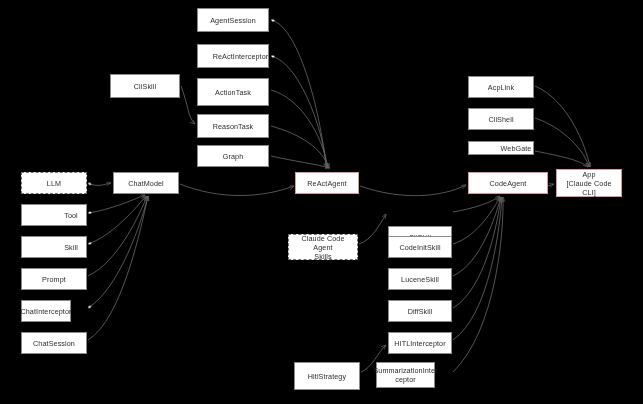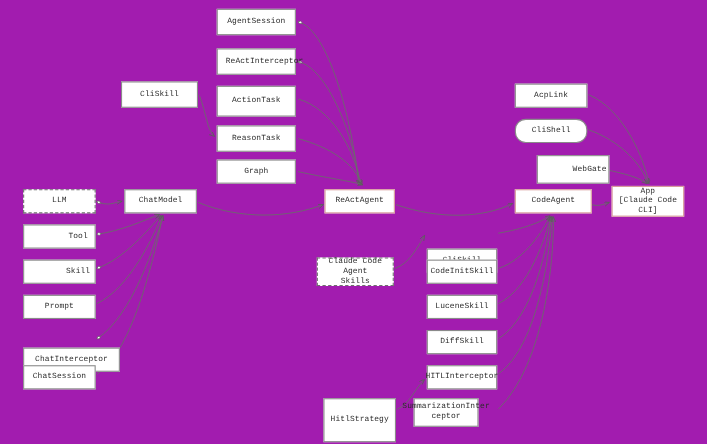--- a/index.html
+++ b/index.html
@@ -4,23 +4,23 @@
 <style>
   html, body {
     margin: 0;
     padding: 0;
     background: #ffffff;
   }
   #canvas {
     position: relative;
     width: 643px;
     height: 404px;
-    background: #a21caf;
+    background: #000000;
     overflow: hidden;
-    font-family: Liberation Mono, monospace;
+    font-family: Liberation Sans, sans-serif;
   }
   #edges {
     position: absolute;
     left: 0;
     top: 0;
     width: 643px;
     height: 404px;
     pointer-events: none;
   }
   .node {
@@ -107,36 +107,36 @@
       </div>
       <div class="node" style="left: 197px; top: 114px; width: 72px; height: 24px;">
         <span class="label">ReasonTask</span>
       </div>
       <div class="node" style="left: 197px; top: 145px; width: 72px; height: 22px;">
         <span class="label">Graph</span>
       </div>
       <div class="node" style="left: 468px; top: 76px; width: 66px; height: 22px;">
         <span class="label">AcpLink</span>
       </div>
-      <div class="node" style="left: 468px; top: 108px; width: 66px; height: 22px; border-radius: 10px;">
+      <div class="node" style="left: 468px; top: 108px; width: 66px; height: 22px;">
         <span class="label">CliShell</span>
       </div>
-      <div class="node" style="left: 488px; top: 141px; width: 66px; height: 26px; padding-left: 32px;">
+      <div class="node" style="left: 468px; top: 141px; width: 66px; height: 14px; padding-left: 32px;">
         <span class="label">WebGate</span>
       </div>
       <div class="node dashed" style="left: 21px; top: 172px; width: 66px; height: 22px;">
         <span class="label">LLM</span>
       </div>
       <div class="node" style="left: 113px; top: 172px; width: 66px; height: 22px;">
         <span class="label">ChatModel</span>
       </div>
       <div class="node accent" style="left: 295px; top: 172px; width: 64px; height: 22px;">
         <span class="label">ReActAgent</span>
       </div>
-      <div class="node accent" style="left: 468px; top: 172px; width: 70px; height: 22px;">
+      <div class="node accent" style="left: 468px; top: 172px; width: 80px; height: 22px;">
         <span class="label">CodeAgent</span>
       </div>
       <div class="node accent" style="left: 556px; top: 169px; width: 66px; height: 28px;">
         <span class="label">App
 [Claude Code CLI]</span>
       </div>
       <div class="node" style="left: 21px; top: 204px; width: 66px; height: 22px; padding-left: 36px;">
         <span class="label">Tool</span>
       </div>
       <div class="node" style="left: 388px; top: 204px; width: 64px; height: 22px; margin-top: 22px;">
@@ -151,33 +151,33 @@
       <div class="node dashed" style="left: 288px; top: 234px; width: 70px; height: 26px;">
         <span class="label">Claude Code Agent
 Skills</span>
       </div>
       <div class="node" style="left: 21px; top: 268px; width: 66px; height: 22px; text-align: center;">
         <span class="label">Prompt</span>
       </div>
       <div class="node" style="left: 388px; top: 268px; width: 64px; height: 22px;">
         <span class="label">LuceneSkill</span>
       </div>
-      <div class="node" style="left: 21px; top: 316px; width: 88px; height: 22px;">
+      <div class="node" style="left: 21px; top: 300px; width: 50px; height: 22px;">
         <span class="label">ChatInterceptor</span>
       </div>
       <div class="node" style="left: 388px; top: 300px; width: 64px; height: 22px;">
         <span class="label">DiffSkill</span>
       </div>
       <div class="node" style="left: 21px; top: 332px; width: 66px; height: 22px;">
         <span class="label">ChatSession</span>
       </div>
       <div class="node" style="left: 388px; top: 332px; width: 64px; height: 22px;">
         <span class="label">HITLInterceptor</span>
       </div>
-      <div class="node" style="left: 294px; top: 362px; width: 66px; height: 40px;">
+      <div class="node" style="left: 294px; top: 362px; width: 66px; height: 28px;">
         <span class="label">HitlStrategy</span>
       </div>
       <div class="node" style="left: 376px; top: 362px; width: 59px; height: 26px;">
         <span class="label">SummarizationInter
 ceptor</span>
       </div>
     </div>
 </div>
 
 </body></html>

